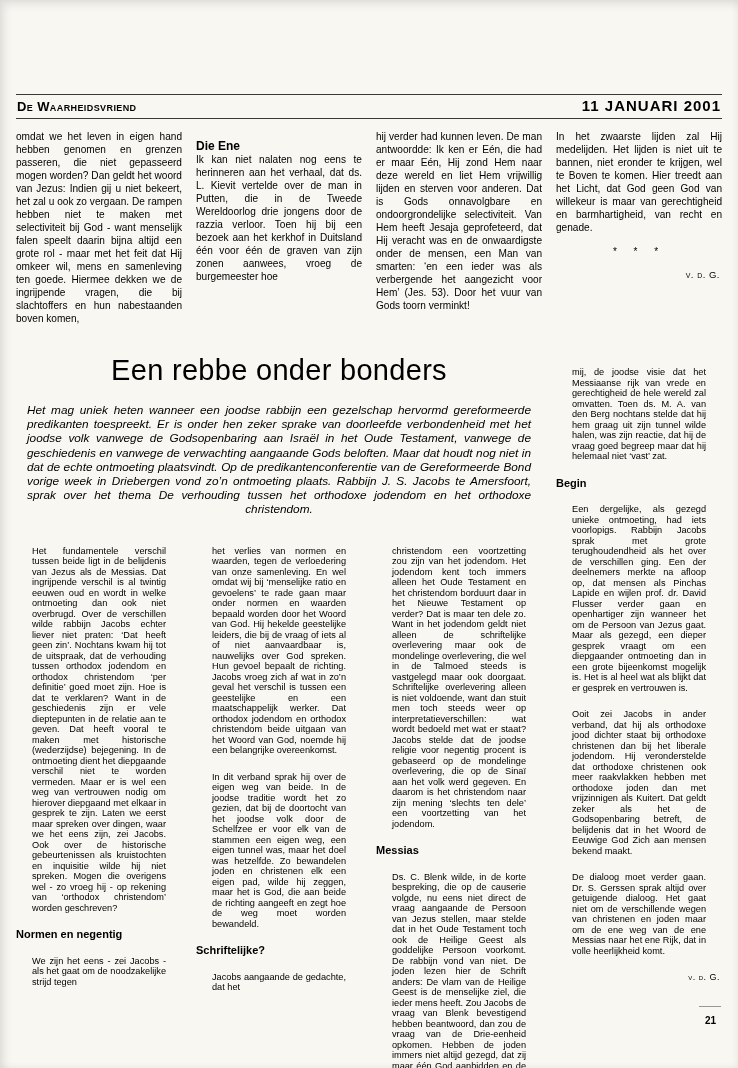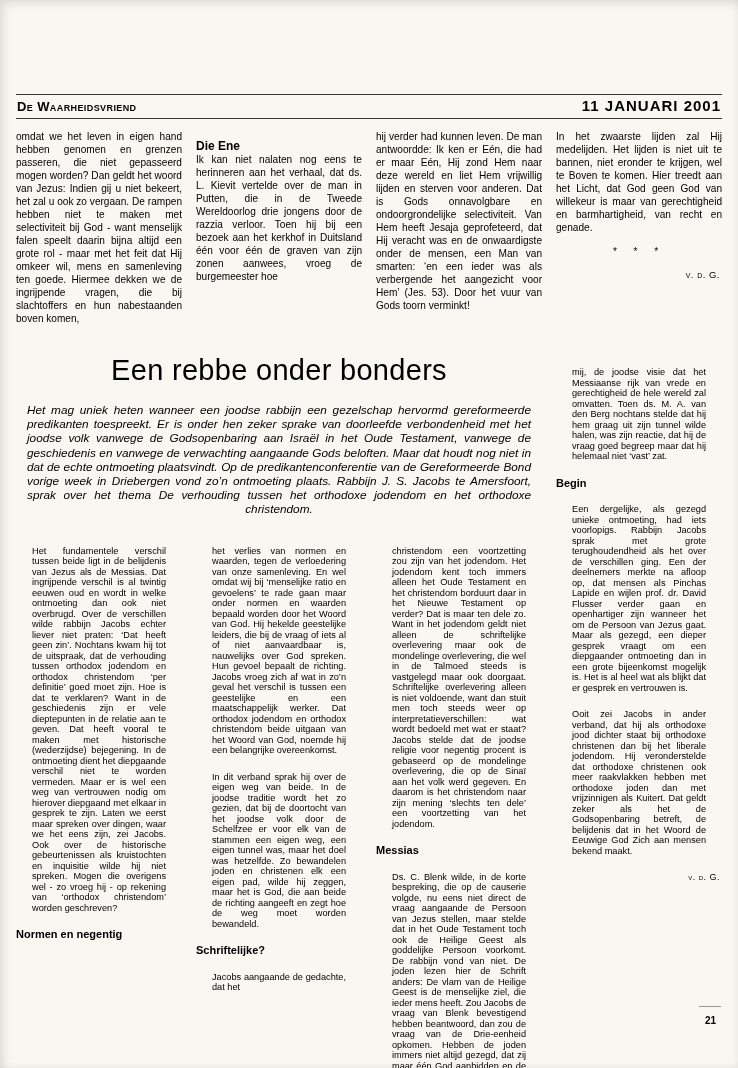--- a/index.html
+++ b/index.html
@@ -148,20 +148,21 @@
   <div class="article">
 
     <div class="article-main">
       <h1 class="article-title">Een rebbe onder bonders</h1>
       <div class="article-intro">Het mag uniek heten wanneer een joodse rabbijn een gezelschap hervormd gereformeerde predikanten toespreekt. Er is onder hen zeker sprake van doorleefde verbondenheid met het joodse volk vanwege de Godsopenbaring aan Israël in het Oude Testament, vanwege de geschiedenis en vanwege de verwachting aangaande Gods beloften. Maar dat houdt nog niet in dat de echte ontmoeting plaatsvindt. Op de predikantenconferentie van de Gereformeerde Bond vorige week in Driebergen vond zo’n ontmoeting plaats. Rabbijn J. S. Jacobs te Amersfoort, sprak over het thema De verhouding tussen het orthodoxe jodendom en het orthodoxe christendom.</div>
 
       <div class="article-cols cols body-copy">
         <div class="col">
           <p>Het fundamentele verschil tussen beide ligt in de belijdenis van Jezus als de Messias. Dat ingrijpende verschil is al twintig eeuwen oud en wordt in welke ontmoeting dan ook niet overbrugd. Over de verschillen wilde rabbijn Jacobs echter liever niet praten: ‘Dat heeft geen zin’. Nochtans kwam hij tot de uitspraak, dat de verhouding tussen orthodox jodendom en orthodox christendom ‘per definitie’ goed moet zijn. Hoe is dat te verklaren? Want in de geschiedenis zijn er vele dieptepunten in de relatie aan te geven. Dat heeft vooral te maken met historische (wederzijdse) bejegening. In de ontmoeting dient het diepgaande verschil niet te worden vermeden. Maar er is wel een weg van vertrouwen nodig om hierover diepgaand met elkaar in gesprek te zijn. Laten we eerst maar spreken over dingen, waar we het eens zijn, zei Jacobs. Ook over de historische gebeurtenissen als kruistochten en inquisitie wilde hij niet spreken. Mogen die overigens wel - zo vroeg hij - op rekening van ‘orthodox christendom’ worden geschreven?</p>
           <h3>Normen en negentig</h3>
+          <p>We zijn het eens - zei Jacobs - als het gaat om de noodzakelijke strijd tegen</p>
         </div>
         <div class="col">
           <p>het verlies van normen en waarden, tegen de verloedering van onze samenleving. En wel omdat wij bij ‘menselijke ratio en gevoelens’ te rade gaan maar onder normen en waarden bepaald worden door het Woord van God. Hij hekelde geestelijke leiders, die bij de vraag of iets al of niet aanvaardbaar is, nauwelijks over God spreken. Hun gevoel bepaalt de richting. Jacobs vroeg zich af wat in zo’n geval het verschil is tussen een geestelijke en een maatschappelijk werker. Dat orthodox jodendom en orthodox christendom beide uitgaan van het Woord van God, noemde hij een belangrijke overeenkomst.</p>
           <p>In dit verband sprak hij over de eigen weg van beide. In de joodse traditie wordt het zo gezien, dat bij de doortocht van het joodse volk door de Schelfzee er voor elk van de stammen een eigen weg, een eigen tunnel was, maar het doel was hetzelfde. Zo bewandelen joden en christenen elk een eigen pad, wilde hij zeggen, maar het is God, die aan beide de richting aangeeft en zegt hoe de weg moet worden bewandeld.</p>
           <h3>Schriftelijke?</h3>
           <p>Jacobs aangaande de gedachte, dat het</p>
         </div>
         <div class="col">
           <p>christendom een voortzetting zou zijn van het jodendom. Het jodendom kent toch immers alleen het Oude Testament en het christendom borduurt daar in het Nieuwe Testament op verder? Dat is maar ten dele zo. Want in het jodendom geldt niet alleen de schriftelijke overlevering maar ook de mondelinge overlevering, die wel in de Talmoed steeds is vastgelegd maar ook doorgaat. Schriftelijke overlevering alleen is niet voldoende, want dan stuit men toch steeds weer op interpretatieverschillen: wat wordt bedoeld met wat er staat? Jacobs stelde dat de joodse religie voor negentig procent is gebaseerd op de mondelinge overlevering, die op de Sinaï aan het volk werd gegeven. En daarom is het christendom naar zijn mening ‘slechts ten dele’ een voortzetting van het jodendom.</p>
           <h3>Messias</h3>
@@ -169,20 +170,21 @@
           <p>Toen ondergetekende toch de vraag stelde hoe joden het ervaren, dat christenen van overtuiging zijn dat de Messiaanse verwachting van het Oude Testament in Christus is vervuld, leek Jacobs dat van ondergeschikte betekenis te achten. ‘Als we maar bij hetzelfde uitkomen.’ Daarachter ligt, dunkt</p>
         </div>
       </div>
     </div>
 
     <div class="article-side body-copy">
       <p>mij, de joodse visie dat het Messiaanse rijk van vrede en gerechtigheid de hele wereld zal omvatten. Toen ds. M. A. van den Berg nochtans stelde dat hij hem graag uit zijn tunnel wilde halen, was zijn reactie, dat hij de vraag goed begreep maar dat hij helemaal niet ‘vast’ zat.</p>
       <h3>Begin</h3>
       <p>Een dergelijke, als gezegd unieke ontmoeting, had iets voorlopigs. Rabbijn Jacobs sprak met grote terughoudendheid als het over de verschillen ging. Een der deelnemers merkte na afloop op, dat mensen als Pinchas Lapide en wijlen prof. dr. David Flusser verder gaan en openhartiger zijn wanneer het om de Persoon van Jezus gaat. Maar als gezegd, een dieper gesprek vraagt om een diepgaander ontmoeting dan in een grote bijeenkomst mogelijk is. Het is al heel wat als blijkt dat er gesprek en vertrouwen is.</p>
       <p class="spaced">Ooit zei Jacobs in ander verband, dat hij als orthodoxe jood dichter staat bij orthodoxe christenen dan bij het liberale jodendom. Hij veronderstelde dat orthodoxe christenen ook meer raakvlakken hebben met orthodoxe joden dan met vrijzinnigen als Kuitert. Dat geldt zeker als het de Godsopenbaring betreft, de belijdenis dat in het Woord de Eeuwige God Zich aan mensen bekend maakt.</p>
+      <p>De dialoog moet verder gaan. Dr. S. Gerssen sprak altijd over getuigende dialoog. Het gaat niet om de verschillende wegen van christenen en joden maar om de ene weg van de ene Messias naar het ene Rijk, dat in volle heerlijkheid komt.</p>
       <div class="sig">v. d. G.</div>
     </div>
 
   </div>
 
   <div class="footer">
     <div class="footer-rule"></div>
     <span class="page-number">21</span>
   </div>
 

